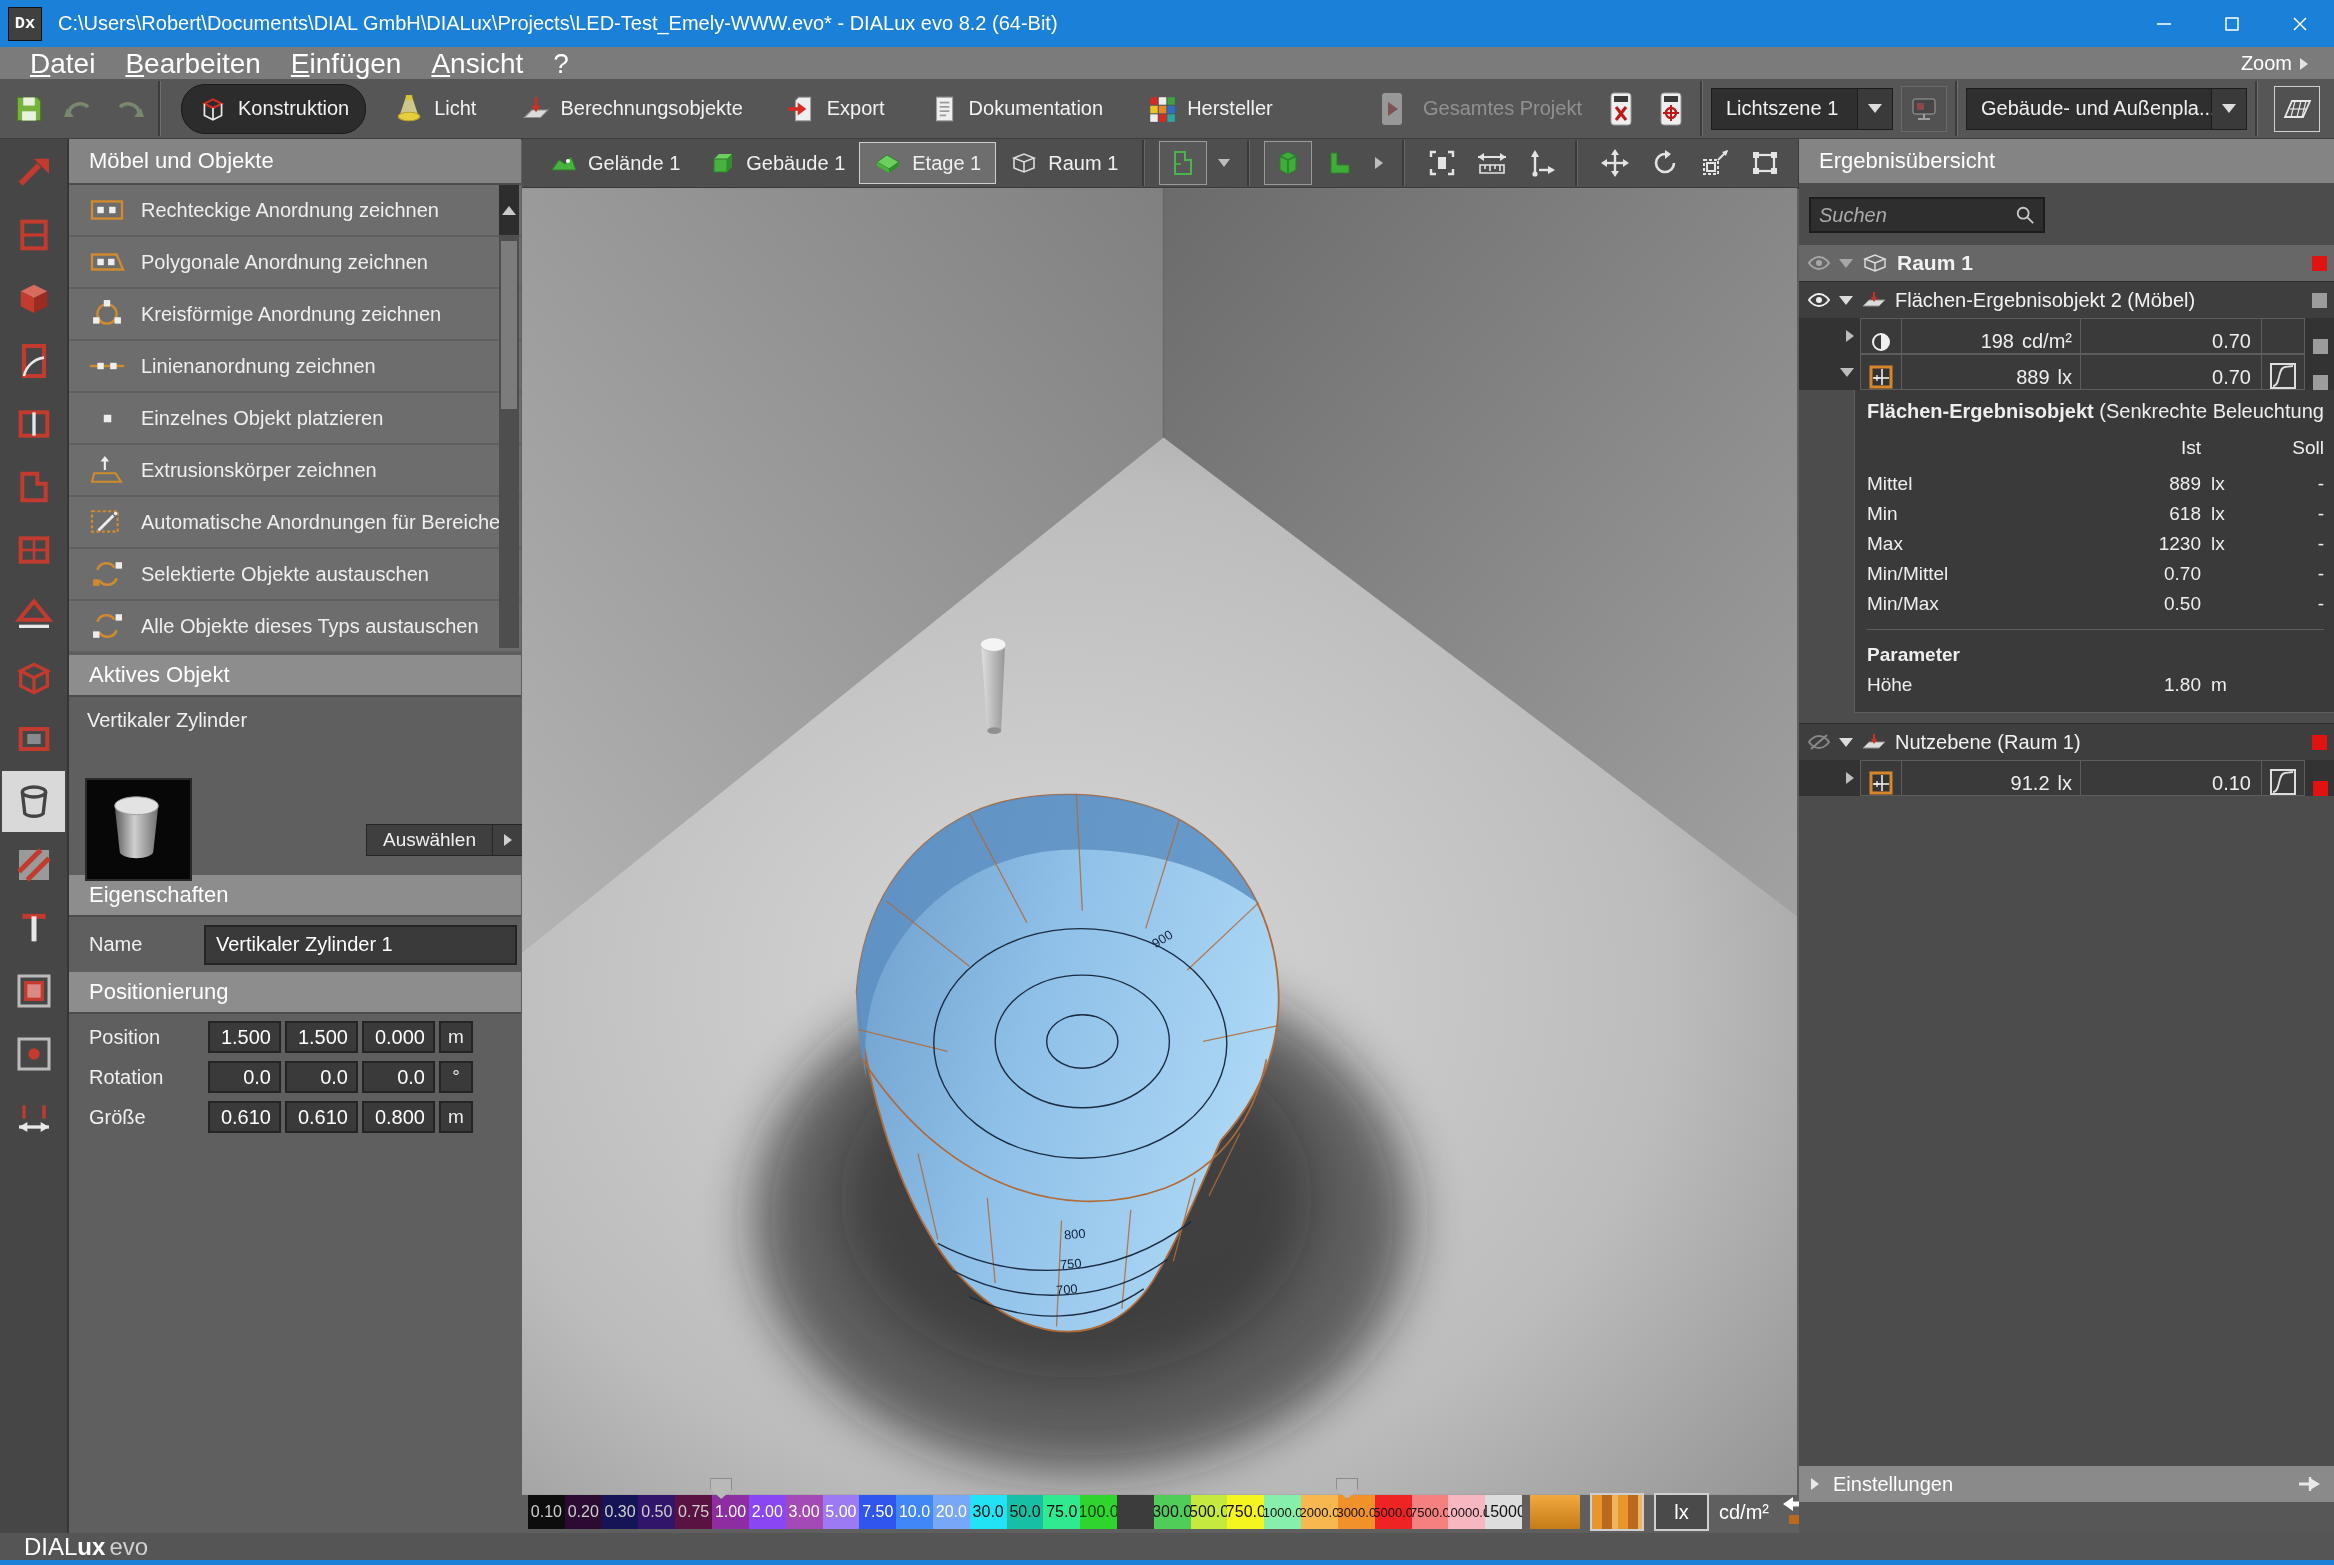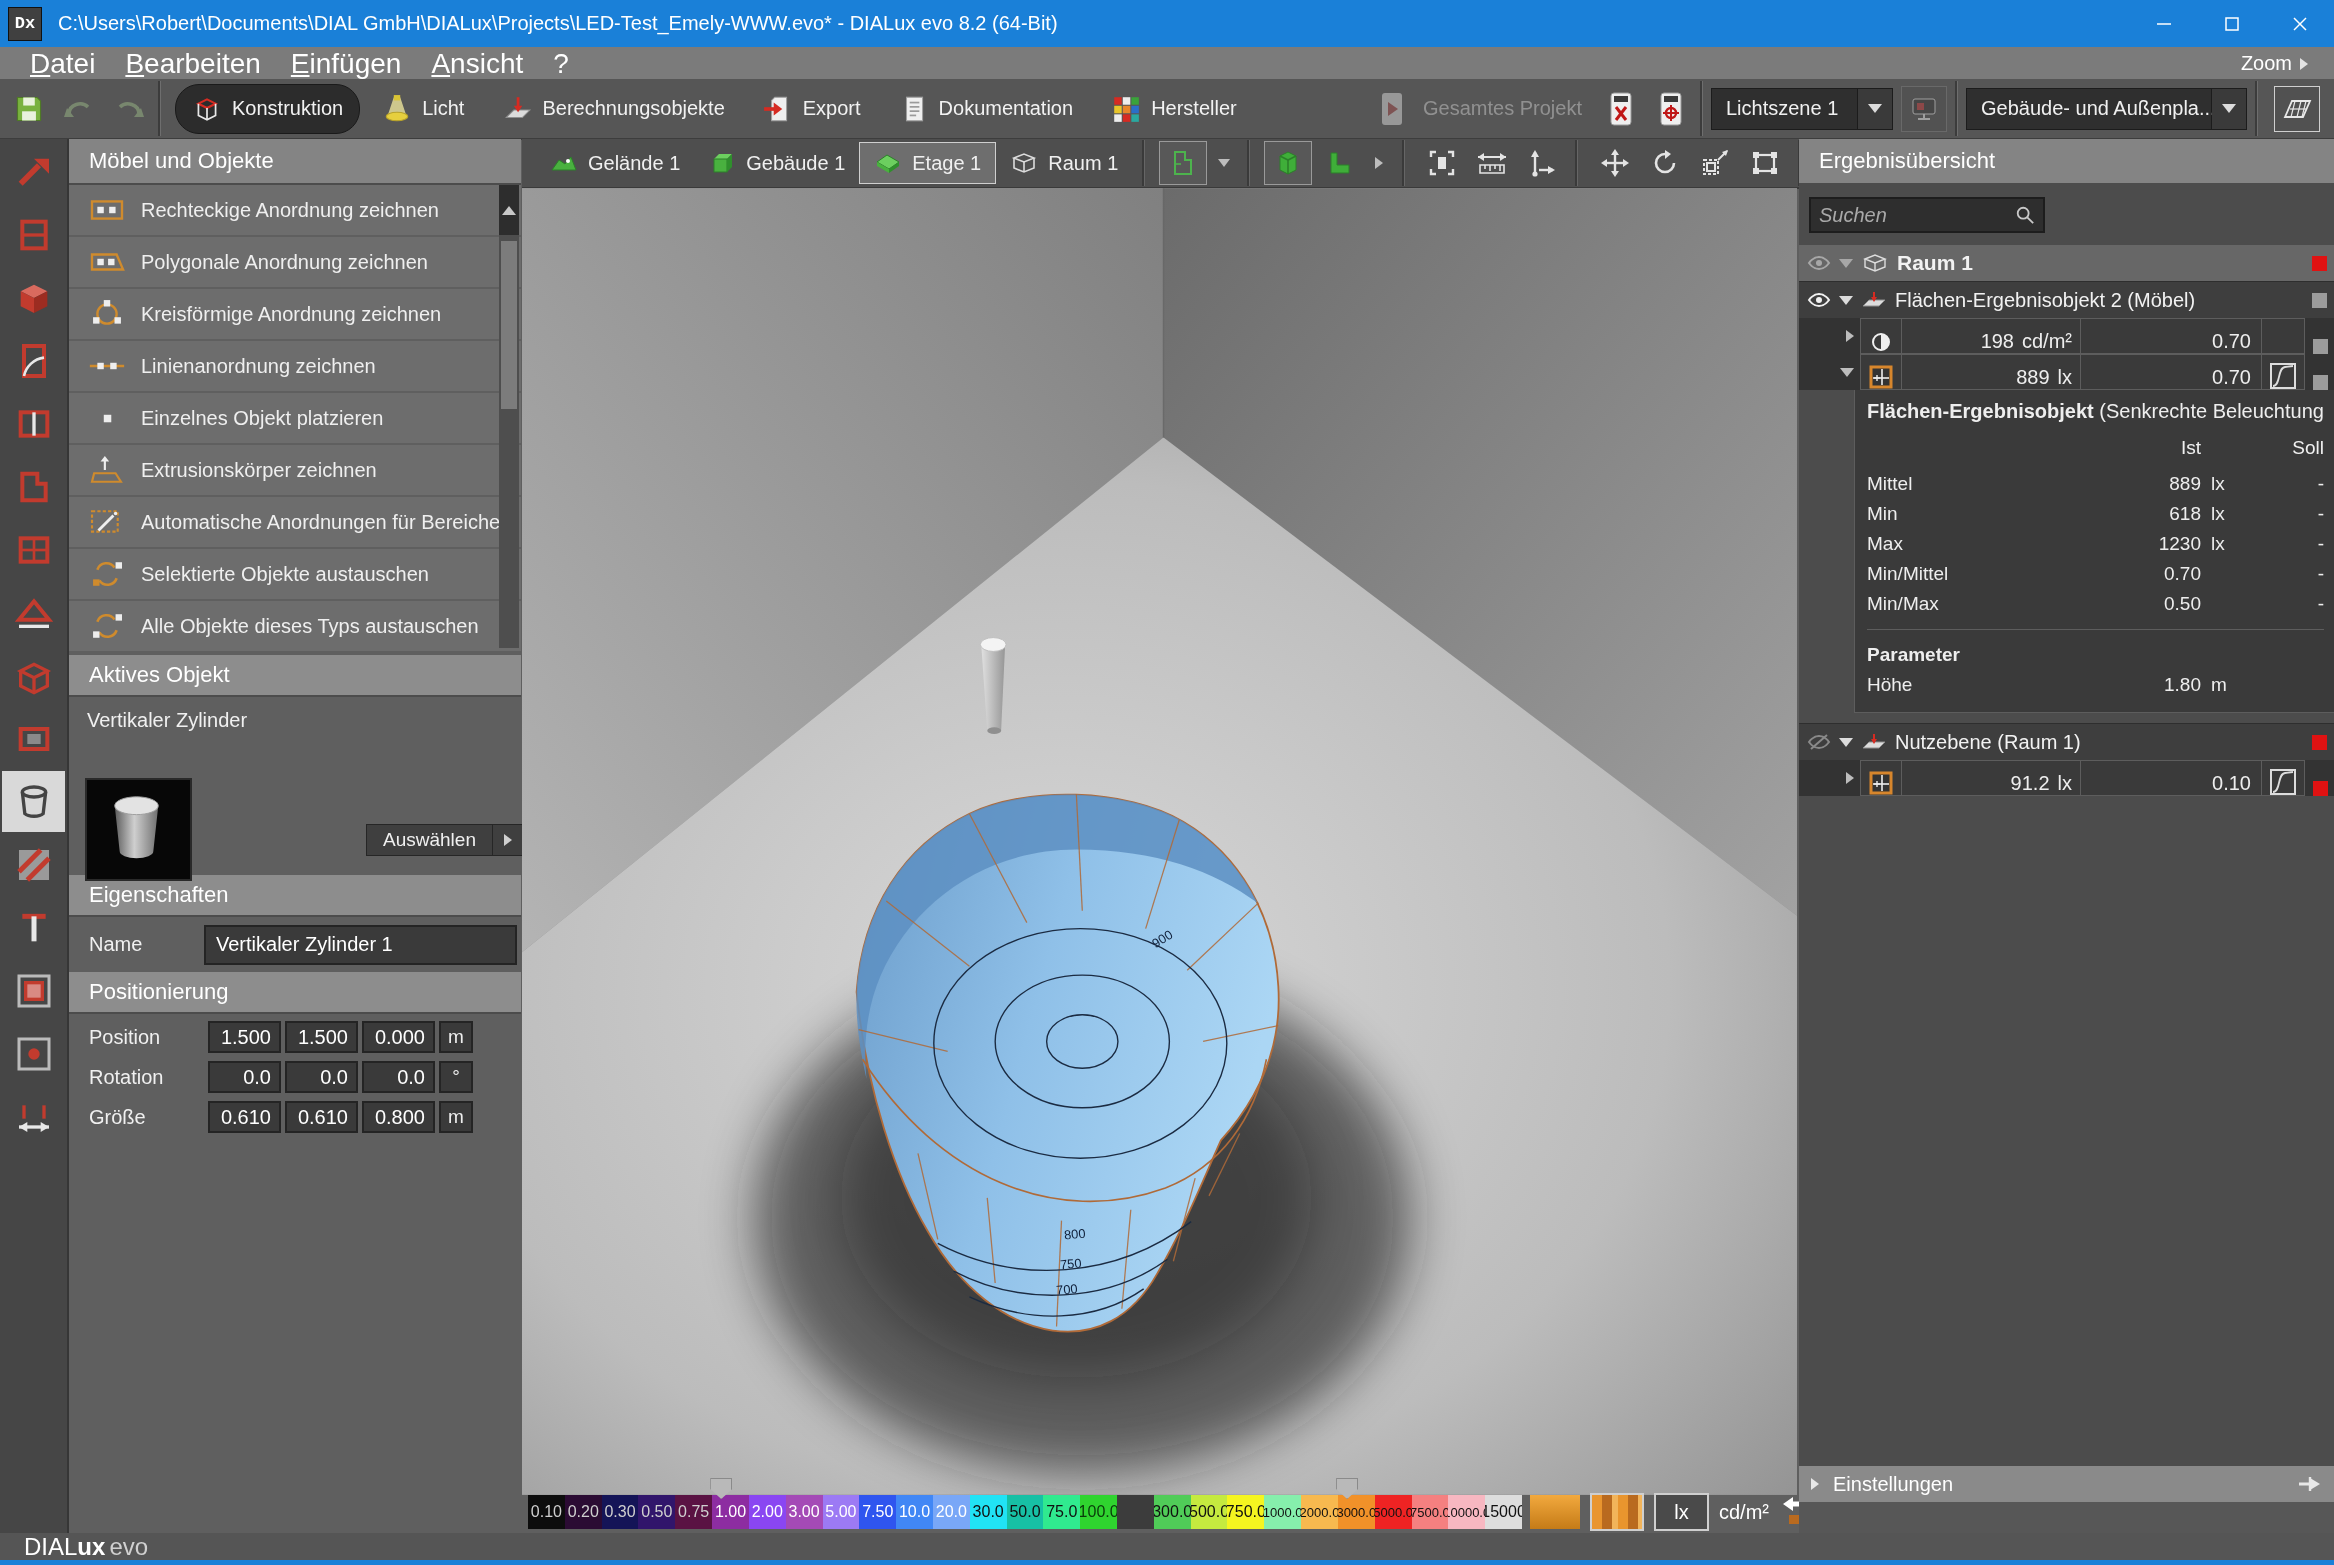--- a/index.html
+++ b/index.html
@@ -21,21 +21,21 @@
   #menubar{left:0;top:47px;width:2334px;height:33px;background:#7b7b7b;display:flex;align-items:center;}
   .menu-item{display:inline-block;color:#fff;font-size:28px;margin-left:30px;cursor:default;}
   .menu-item::first-letter{text-decoration:underline;}
   #menu-zoom{position:absolute;right:26px;top:0;height:33px;display:flex;align-items:center;color:#fff;gap:8px;}
   .tri-right{width:0;height:0;border-top:6px solid transparent;border-bottom:6px solid transparent;border-left:8px solid #e3e3e3;}
 
   
   #toolbar{left:0;top:79px;width:2334px;height:59px;background:#565656;border-bottom:2px solid #3d3d3d;display:flex;align-items:center;}
   .tb-iconbtn{width:42px;height:44px;display:flex;align-items:center;justify-content:center;margin-left:8px;}
   .tb-sep{width:2px;height:55px;background:#3c3c3c;border-right:1px solid #6e6e6e;margin:0 8px;}
-  .mode-btn{height:48px;display:flex;align-items:center;gap:10px;padding:0 16px;margin-left:6px;color:#f2f2f2;font-size:20px;white-space:nowrap;border-radius:24px;}
+  .mode-btn{height:48px;display:flex;align-items:center;gap:10px;padding:0 16px;margin-left:12px;color:#f2f2f2;font-size:20px;white-space:nowrap;border-radius:24px;}
   .mode-btn.active{background:#2c2c2c;border:1px solid #1a1a1a;}
   .dropdown{height:40px;background:#2f2f2f;border:1px solid #1c1c1c;color:#f0f0f0;display:flex;align-items:center;padding:0 14px;font-size:20px;white-space:nowrap;}
   .dd-arrow{width:34px;height:40px;background:#3a3a3a;border:1px solid #1c1c1c;border-left:none;display:flex;align-items:center;justify-content:center;}
   .tri-down{width:0;height:0;border-left:7px solid transparent;border-right:7px solid transparent;border-top:9px solid #dcdcdc;}
   .disabled-group{opacity:.45;}
   #gp-label{color:#d8d8d8;font-size:20px;margin:0 10px;white-space:nowrap;}
   .sq-btn{width:44px;height:44px;border:1px solid #777;background:#515151;display:flex;align-items:center;justify-content:center;margin-left:8px;}
 
   
   #leftstrip{left:0;top:139px;width:67px;height:1394px;background:#464646;border-right:2px solid #363636;}

